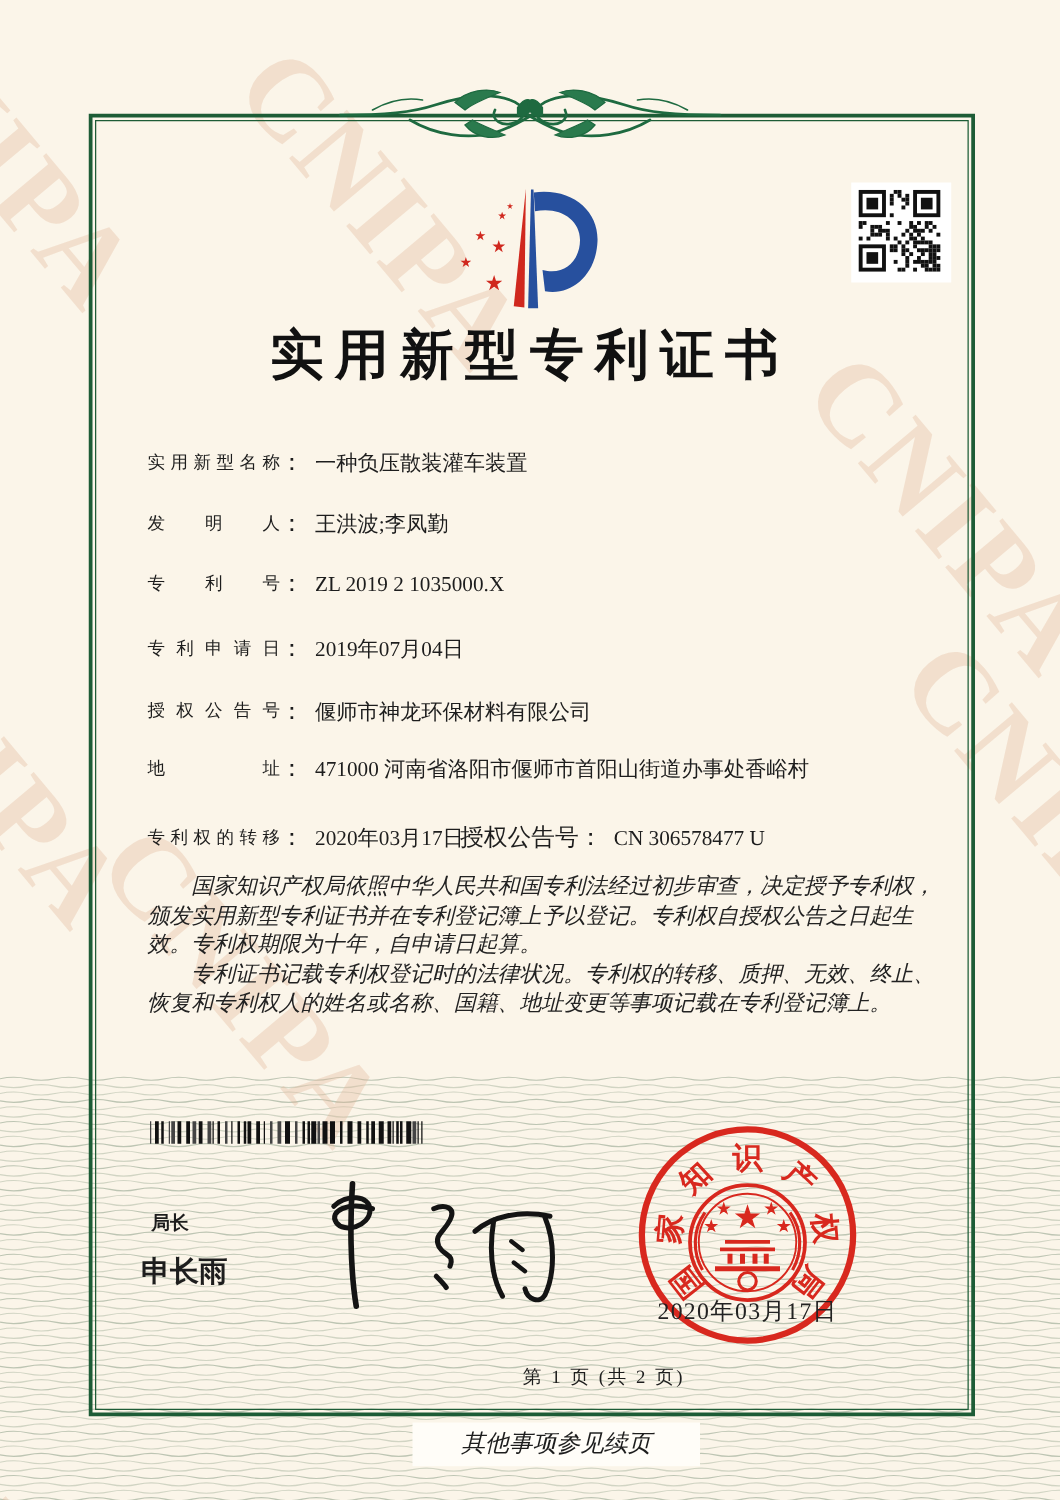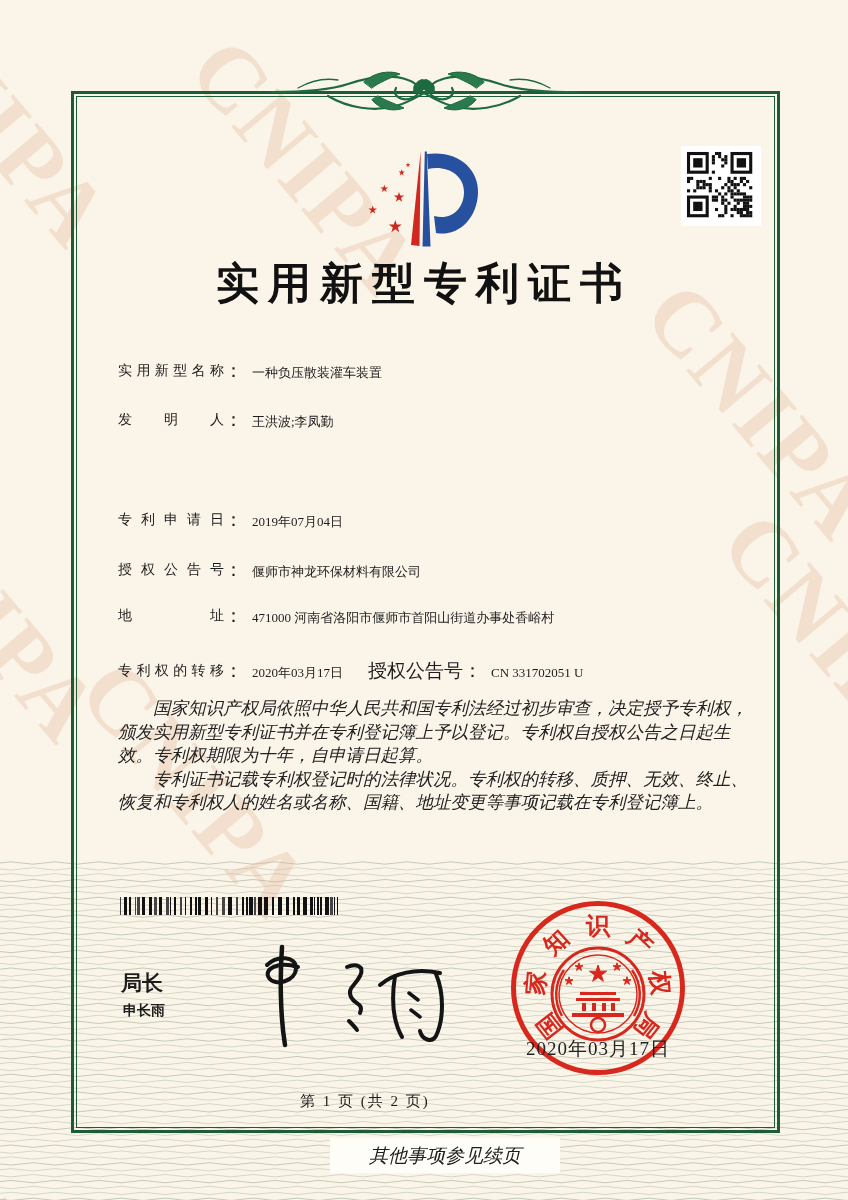--- a/index.html
+++ b/index.html
@@ -20,37 +20,37 @@
   .abs{position:absolute;z-index:5;}
   #cert-no{left:118px;top:150px;font-size:20px;letter-spacing:2px;}
   #logo{left:360px;top:145px;width:125px;height:112px;}
   #qr{left:681px;top:146px;width:80px;height:80px;background:#fff;padding:2px;box-sizing:border-box;}
   #title{left:0;top:255px;width:848px;text-align:center;font-size:43px;font-weight:bold;
          letter-spacing:9px;color:#111;}
   .field-row{left:118px;width:650px;height:26px;line-height:26px;font-size:19px;white-space:nowrap;}
   .flabel{display:inline-block;width:106px;font-size:14px;text-align:justify;text-align-last:justify;
           vertical-align:top;}
   .fcolon{display:inline-block;margin-right:9px;}
-  .fvalue{font-size:13px;}
+  .fvalue{font-size:17px;}
   .fgroup2{position:absolute;left:250px;top:0;white-space:nowrap;}
   #body-text{left:118px;top:697px;width:640px;font-size:17.5px;line-height:23.5px;
              font-style:italic;color:#222;}
   #body-text p{margin:0;text-indent:2em;}
   #barcode{left:120px;top:897px;width:218px;height:18px;display:flex;align-items:stretch;}
-  #sig-title{left:121px;top:969px;font-family:"Liberation Sans",sans-serif;font-weight:600;font-size:21px;}
-  #sig-name{left:123px;top:1002px;font-family:"Liberation Sans",sans-serif;font-weight:600;font-size:14px;text-align:center;}
+  #sig-title{left:121px;top:969px;font-family:"Liberation Sans",sans-serif;font-weight:600;font-size:15px;}
+  #sig-name{left:113px;top:1002px;font-family:"Liberation Sans",sans-serif;font-weight:600;font-size:23px;text-align:center;}
   #signature{left:252px;top:943px;width:205px;height:108px;}
   #seal{left:511px;top:901px;width:174px;height:174px;z-index:6;}
   #seal .ring{position:absolute;left:0;top:0;right:0;bottom:0;border:5px solid #d8281e;border-radius:50%;}
   #seal-text span{position:absolute;font-size:24px;font-weight:bold;color:#d8281e;
                   font-family:"Liberation Serif",serif;}
   #emblem{position:absolute;left:34px;top:40px;}
   #seal-date{left:511px;top:1036px;width:174px;text-align:center;font-size:19px;letter-spacing:1px;
              color:#222;z-index:7;}
-  #page-num{left:300px;top:1092px;width:248px;text-align:left;font-size:15px;letter-spacing:2px;}
+  #page-num{left:300px;top:1092px;width:248px;text-align:right;font-size:15px;letter-spacing:2px;}
   #note-strip{left:330px;top:1138px;width:230px;height:35px;line-height:35px;background:#fffdf8;
               text-align:center;font-size:19px;font-style:italic;z-index:6;}
 </style>
 </head>
 <body>
 
 <div id="page">
 
   <svg id="waves">
       <path d="M0 3.0 q11 -2.4 22 0 t22 0 q11 -2.4 22 0 t22 0 q11 -2.4 22 0 t22 0 q11 -2.4 22 0 t22 0 q11 -2.4 22 0 t22 0 q11 -2.4 22 0 t22 0 q11 -2.4 22 0 t22 0 q11 -2.4 22 0 t22 0 q11 -2.4 22 0 t22 0 q11 -2.4 22 0 t22 0 q11 -2.4 22 0 t22 0 q11 -2.4 22 0 t22 0 q11 -2.4 22 0 t22 0 q11 -2.4 22 0 t22 0 q11 -2.4 22 0 t22 0 q11 -2.4 22 0 t22 0 q11 -2.4 22 0 t22 0 q11 -2.4 22 0 t22 0 q11 -2.4 22 0 t22 0 q11 -2.4 22 0 t22 0" fill="none" stroke="rgba(128,150,125,0.5)" stroke-width="0.9"></path>
@@ -279,33 +279,36 @@
     </svg>
 
   <div class="abs" id="title">实用新型专利证书</div>
 
   <div class="abs field-row" style="top:358px">
     <span class="flabel">实用新型名称</span><span class="fcolon">：</span><span class="fvalue">一种负压散装灌车装置</span>
   </div>
   <div class="abs field-row" style="top:407px">
     <span class="flabel">发明人</span><span class="fcolon">：</span><span class="fvalue">王洪波;李凤勤</span>
   </div>
+  <div class="abs field-row" style="top:455px">
+    <span class="flabel">专利号</span><span class="fcolon">：</span><span class="fvalue">ZL 2019 2 1035000.X</span>
+  </div>
   <div class="abs field-row" style="top:507px">
     <span class="flabel">专利申请日</span><span class="fcolon">：</span><span class="fvalue">2019年07月04日</span>
   </div>
   <div class="abs field-row" style="top:557px">
     <span class="flabel">授权公告号</span><span class="fcolon">：</span><span class="fvalue">偃师市神龙环保材料有限公司</span>
   </div>
   <div class="abs field-row" style="top:603px">
     <span class="flabel">地址</span><span class="fcolon">：</span><span class="fvalue">471000 河南省洛阳市偃师市首阳山街道办事处香峪村</span>
   </div>
   <div class="abs field-row" style="top:658px">
     <span class="flabel">专利权的转移</span><span class="fcolon">：</span><span class="fvalue">2020年03月17日</span>
     <span class="fgroup2">
-      <span>授权公告号</span><span class="fcolon">：</span><span class="fvalue">CN 331702051 U</span>
+      <span>授权公告号</span><span class="fcolon">：</span><span class="fvalue">CN 306578477 U</span>
     </span>
   </div>
 
   <div class="abs" id="body-text">
     <p>国家知识产权局依照中华人民共和国专利法经过初步审查，决定授予专利权，颁发实用新型专利证书并在专利登记簿上予以登记。专利权自授权公告之日起生效。专利权期限为十年，自申请日起算。</p>
     <p>专利证书记载专利权登记时的法律状况。专利权的转移、质押、无效、终止、恢复和专利权人的姓名或名称、国籍、地址变更等事项记载在专利登记簿上。</p>
   </div>
 
   <div class="abs" id="barcode">
       <span style="display: inline-block; width: 1.25px; height: 18px; background: rgb(68, 68, 68);"></span>

